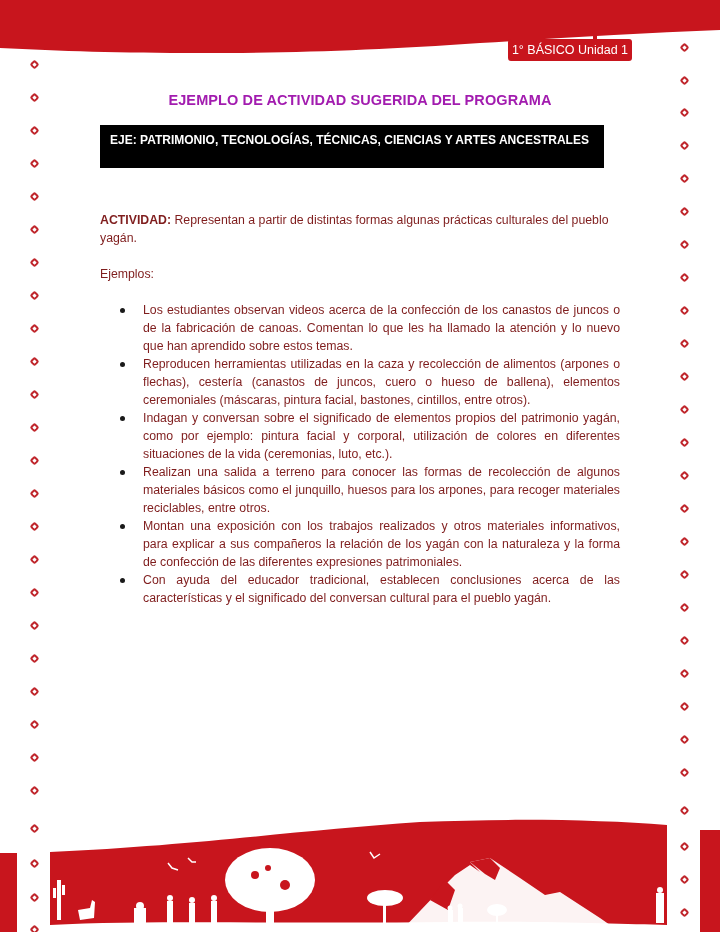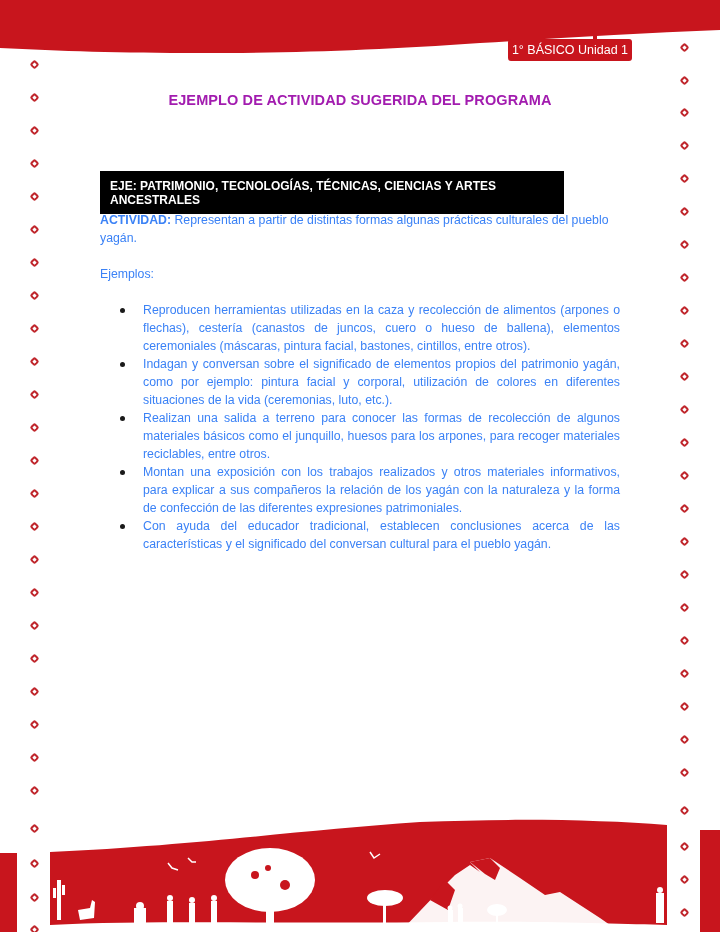--- a/index.html
+++ b/index.html
@@ -26,27 +26,27 @@
   .diamond::after {
     content:""; position:absolute; left:0.5px; top:0.5px; width:2px; height:2px;
     background:#fff;
   }
 
   .page-title {
     position:absolute; left:0; top:92px; width:720px; text-align:center;
     font-weight:bold; font-size:14.5px; letter-spacing:0.1px; color:#a21caf;
   }
   .eje-box {
-    position:absolute; left:100px; top:125px; width:464px; height:43px;
+    position:absolute; left:100px; top:125px; width:504px; height:43px;
     background:#000; color:#fff; box-sizing:border-box; padding:8px 10px;
-    font-weight:bold; font-size:12px;margin-top:46px;
+    font-weight:bold; font-size:12px;
   }
   .content {
     position:absolute; left:100px; top:211px; width:520px;
-    font-size:12.3px; line-height:18px; color:#3b82f6;
+    font-size:12.3px; line-height:18px; color:#7f1d1d;
   }
   .activity { margin:0; }
   .activity b { font-weight:bold; }
   .examples-label { margin:18px 0 18px 0; }
   ul.examples { list-style:none; margin:0; padding:0; }
   ul.examples li {
     position:relative; padding-left:43px; text-align:justify;
   }
   ul.examples li .bullet {
     position:absolute; left:20px; top:7px; width:5px; height:5px;
@@ -124,20 +124,21 @@
 
 <div class="page-title">EJEMPLO DE ACTIVIDAD SUGERIDA DEL PROGRAMA</div>
 <div class="eje-box">
   <span>EJE: PATRIMONIO, TECNOLOGÍAS, TÉCNICAS, CIENCIAS Y ARTES ANCESTRALES</span>
 </div>
 
 <div class="content">
   <p class="activity"><b>ACTIVIDAD:</b><span> Representan a partir de distintas formas algunas prácticas culturales del pueblo yagán.</span></p>
   <p class="examples-label">Ejemplos:</p>
   <ul class="examples">
+    <li><span class="bullet"></span><span>Los estudiantes observan videos acerca de la confección de los canastos de juncos o de la fabricación de canoas. Comentan lo que les ha llamado la atención y lo nuevo que han aprendido sobre estos temas.</span></li>
     <li><span class="bullet"></span><span>Reproducen herramientas utilizadas en la caza y recolección de alimentos (arpones o flechas), cestería (canastos de juncos, cuero o hueso de ballena), elementos ceremoniales (máscaras, pintura facial, bastones, cintillos, entre otros).</span></li>
     <li><span class="bullet"></span><span>Indagan y conversan sobre el significado de elementos propios del patrimonio yagán, como por ejemplo: pintura facial y corporal, utilización de colores en diferentes situaciones de la vida (ceremonias, luto, etc.).</span></li>
     <li><span class="bullet"></span><span>Realizan una salida a terreno para conocer las formas de recolección de algunos materiales básicos como el junquillo, huesos para los arpones, para recoger materiales reciclables, entre otros.</span></li>
     <li><span class="bullet"></span><span>Montan una exposición con los trabajos realizados y otros materiales informativos, para explicar a sus compañeros la relación de los yagán con la naturaleza y la forma de confección de las diferentes expresiones patrimoniales.</span></li>
     <li><span class="bullet"></span><span>Con ayuda del educador tradicional, establecen conclusiones acerca de las características y el significado del conversan cultural para el pueblo yagán.</span></li>
   </ul>
 </div>
 
 <svg class="bottom-scene" viewBox="0 0 720 132" preserveAspectRatio="none">
 

